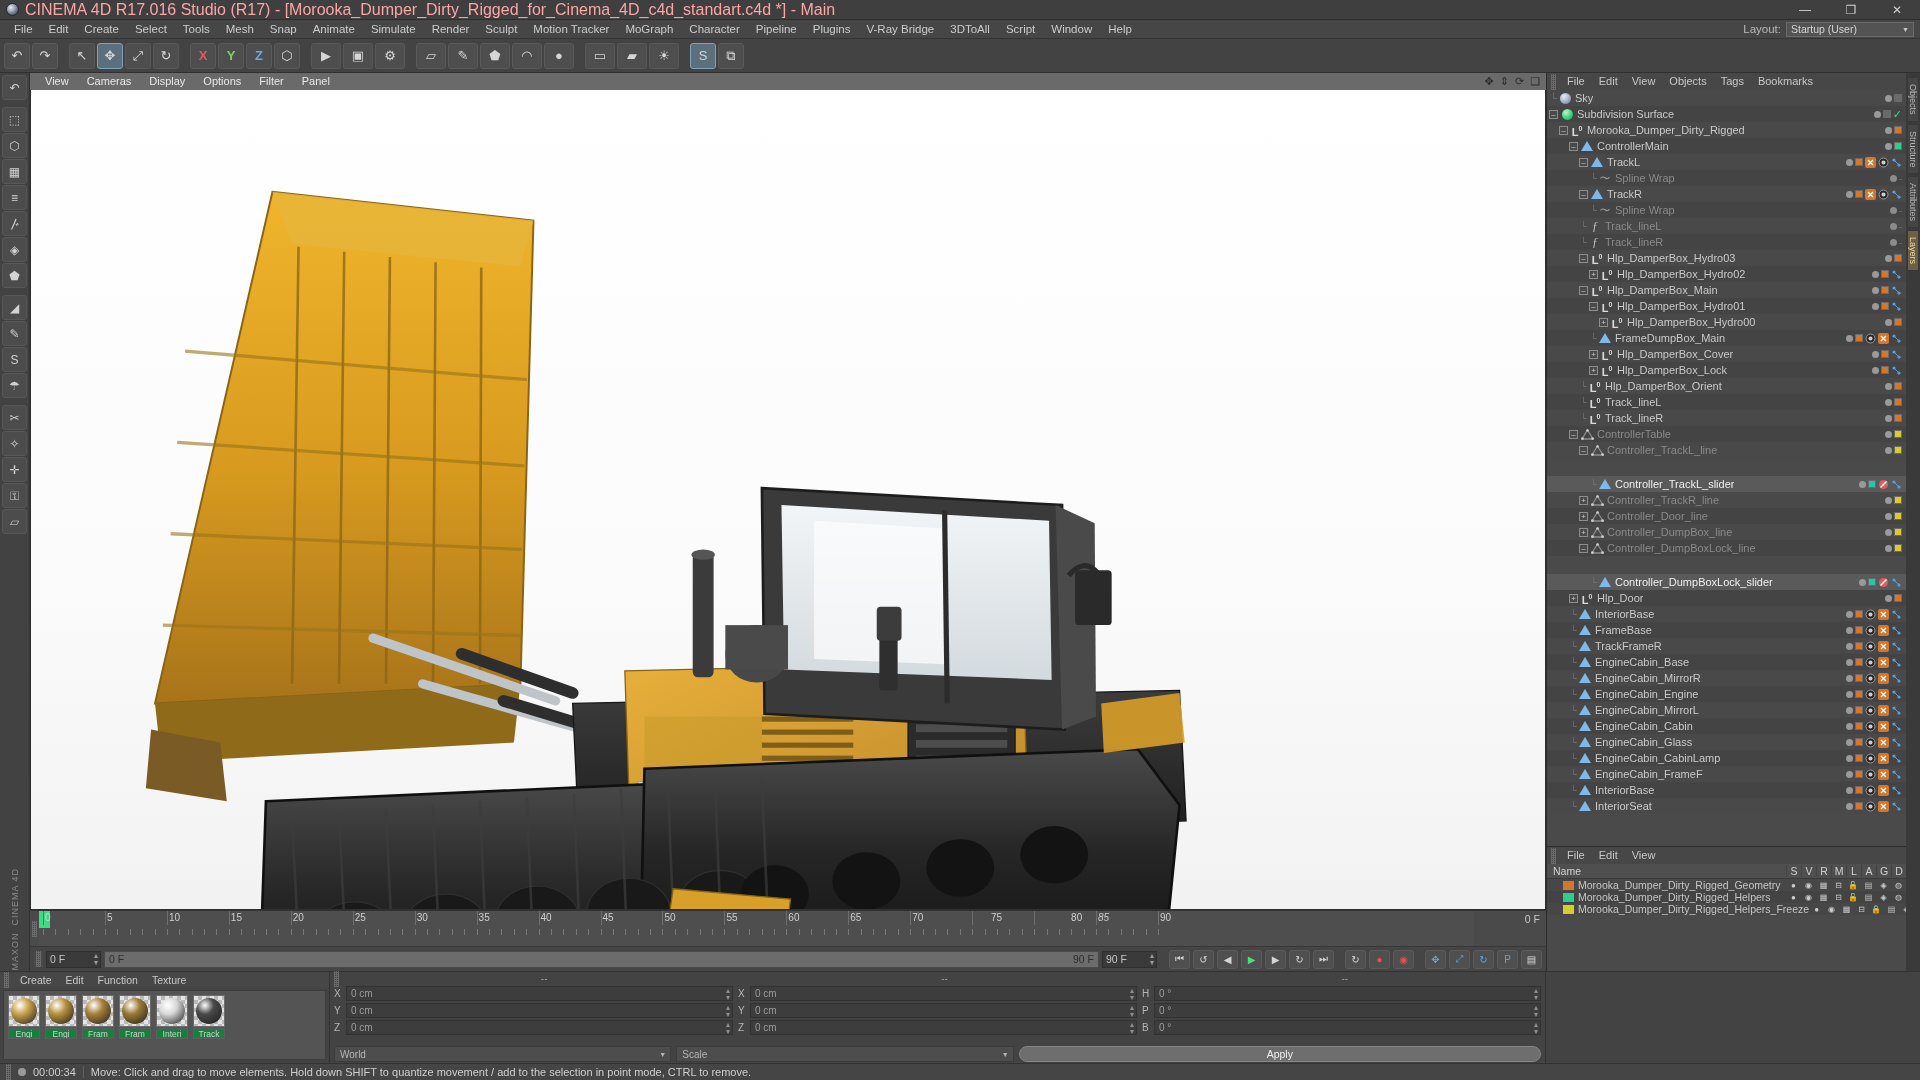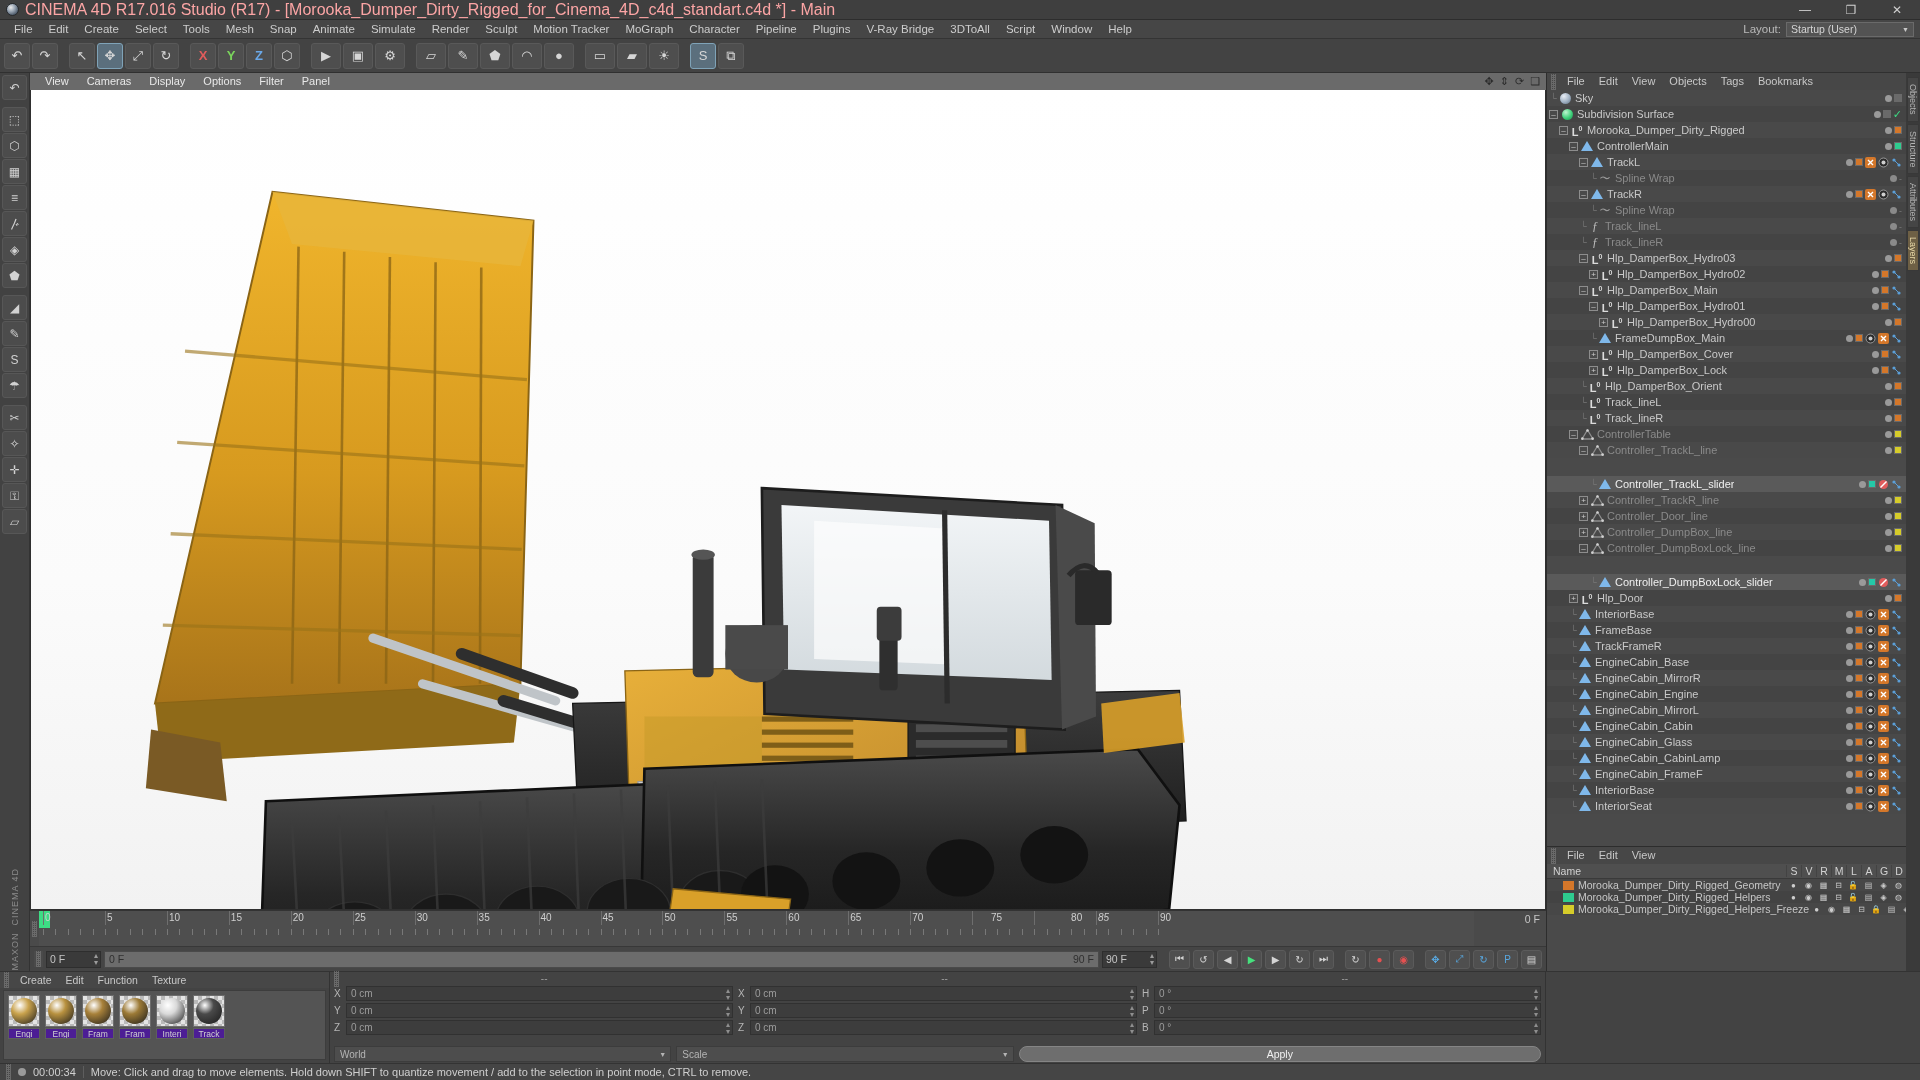--- a/index.html
+++ b/index.html
@@ -112,21 +112,21 @@
   .mm-menu { padding:0 7px; font-size:10.5px; color:#c8c8c8; line-height:16px; }
   .mm-body { flex:1 1 auto; background:#545454; border:1px solid #3d3d3d; margin:2px 3px 3px 3px;
              display:flex; gap:5px; padding:4px; align-items:flex-start; }
   .mat { width:32px; text-align:center; }
   .mat-sw { width:32px; height:32px; border:1px solid #6d6d6d;
             background-image:linear-gradient(45deg,#b9b9b9 25%,transparent 25%,transparent 75%,#b9b9b9 75%),
                              linear-gradient(45deg,#b9b9b9 25%,transparent 25%,transparent 75%,#b9b9b9 75%);
             background-size:8px 8px; background-position:0 0,4px 4px; background-color:#e4e4e4;
             position:relative; overflow:hidden; }
   .mat-ball { position:absolute; inset:2px; border-radius:50%; }
-  .mat-name { font-size:8.5px; color:#d0d0d0; background:#4c1d95; border:1px solid #5e5e5e;
+  .mat-name { font-size:8.5px; color:#d0d0d0; background:#15803d; border:1px solid #5e5e5e;
               margin-top:1px; overflow:hidden; white-space:nowrap; height:11px; line-height:10px; }
 
   .coordpanel { flex:1 1 auto; display:flex; flex-direction:column; border-right:1px solid #333; min-width:0; }
   .cp-head { height:13px; display:flex; align-items:center; padding-left:3px; gap:0; font-size:10px; color:#9d9d9d; }
   .cp-head .seg { text-align:center; }
   .cp-grid { flex:1 1 auto; padding:1px 4px 2px 4px; display:flex; flex-direction:column; gap:2px; }
   .cp-row { display:flex; gap:5px; height:15px; }
   .cp-cell { flex:1 1 0; display:flex; align-items:center; gap:3px; min-width:0; }
   .cp-ax { width:9px; font-size:10px; color:#b6b6b6; flex:0 0 9px; }
   .cp-inp { flex:1 1 auto; height:15px; background:#3d3d3d; border:1px solid #313131;

